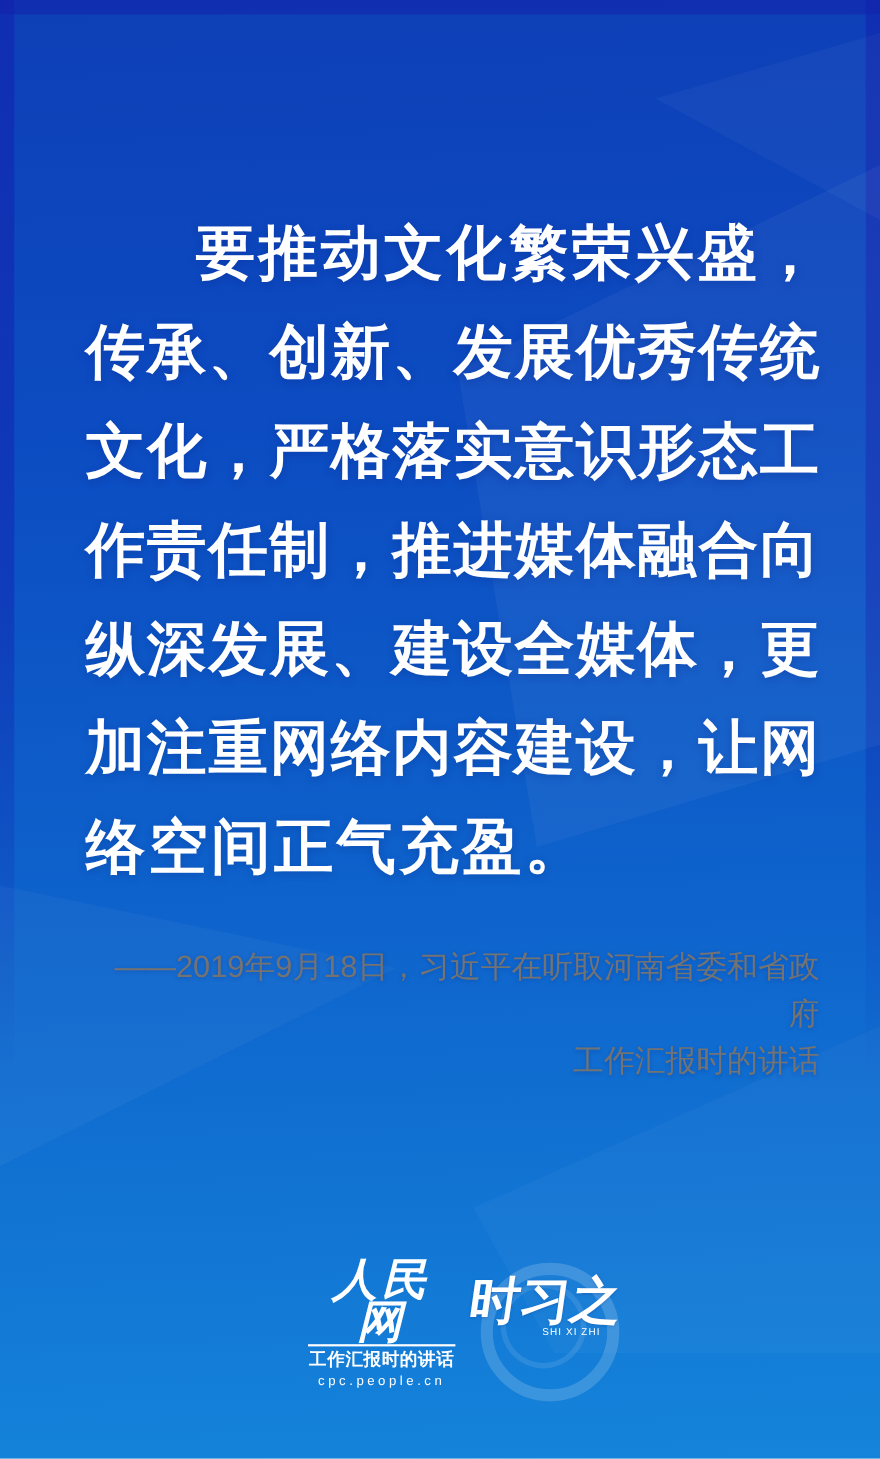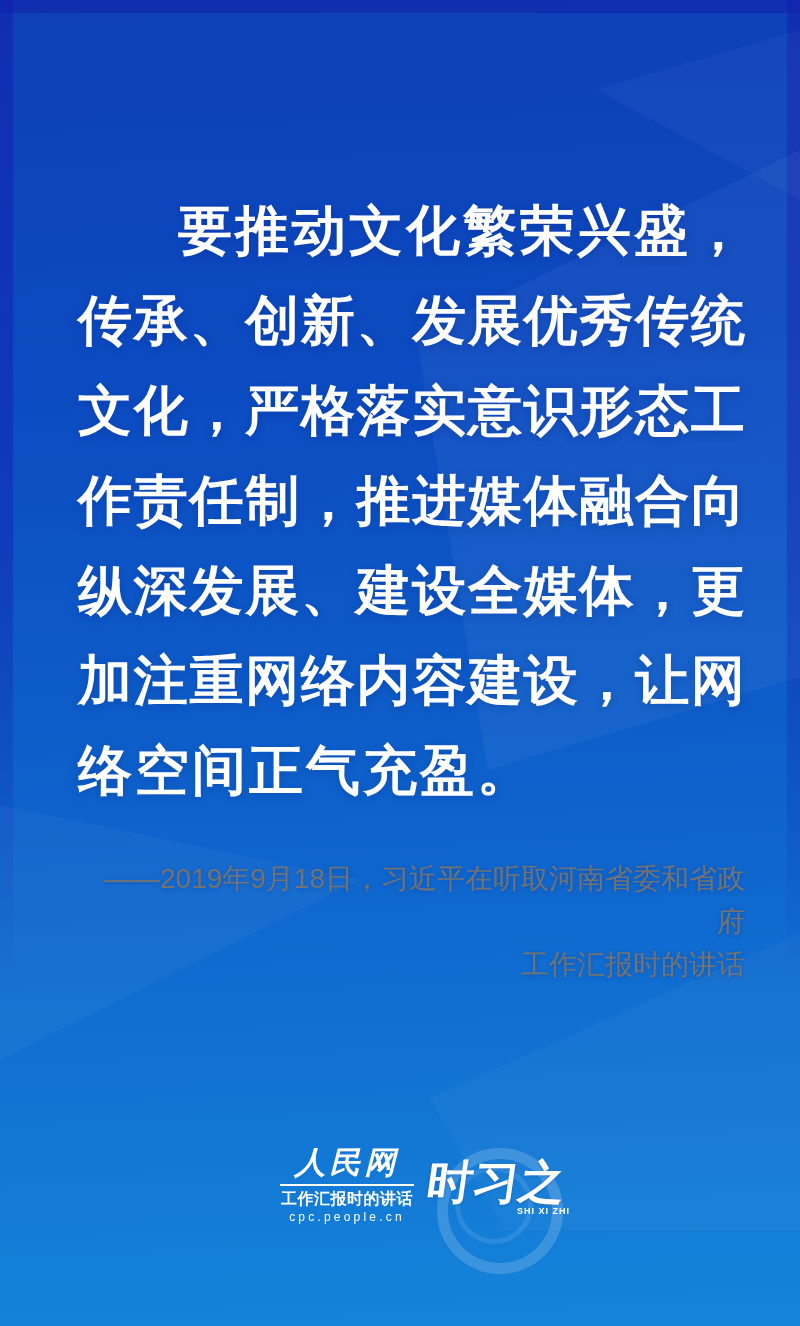--- a/index.html
+++ b/index.html
@@ -40,36 +40,36 @@
   .quote-line span{display:inline-block;line-height:1;}
 
   
   .attribution{position:absolute;left:78px;top:857px;width:667px;
     text-align:right;color:#737373;font-size:28px;font-weight:500;
     line-height:43px;text-shadow:0 1px 4px rgba(0,25,110,0.25);}
 
   
   .people-logo{position:absolute;left:280px;top:1144px;width:134px;
     text-align:center;color:#ffffff;}
-  .people-script{font-size:31px;font-weight:bold;font-style:italic;
+  .people-script{font-size:41px;font-weight:bold;font-style:italic;
     letter-spacing:4px;line-height:38px;}
   .people-divider{height:2px;background:#ffffff;margin:2px 0 3px 0;}
   .people-site{font-size:16px;font-weight:bold;letter-spacing:0.5px;line-height:20px;white-space:nowrap;}
   .people-url{font-size:12px;font-weight:normal;letter-spacing:3.2px;line-height:17px;}
 
   .shixizhi-logo{position:absolute;left:425px;top:1140px;width:150px;height:130px;}
   .ink-ring{position:absolute;left:12px;top:8px;width:104px;height:104px;
     border-radius:50%;border:11px solid rgba(255,255,255,0.17);}
   .ink-ring-inner{position:absolute;left:30px;top:26px;width:68px;height:68px;
     border-radius:50%;border:5px solid rgba(255,255,255,0.10);}
   .shixizhi-title{position:absolute;left:2px;top:12px;color:#ffffff;
     font-size:46px;font-weight:bold;transform:skewX(-8deg);
     text-shadow:0 1px 3px rgba(0,25,110,0.2);white-space:nowrap;}
-  .shixizhi-sub{position:absolute;left:92px;top:66px;color:#ffffff;
-    font-size:9px;font-weight:bold;letter-spacing:1px;white-space:nowrap;}
+  .shixizhi-sub{position:absolute;left:68px;top:66px;color:#ffffff;
+    font-size:9px;font-weight:normal;letter-spacing:1px;white-space:nowrap;}
 </style>
 </head>
 <body>
 
 <div class="frame-top"></div>
 <div class="frame-left"></div>
 <div class="frame-right"></div>
 
 <div class="facet facet-1"></div>
 <div class="facet facet-2"></div>

